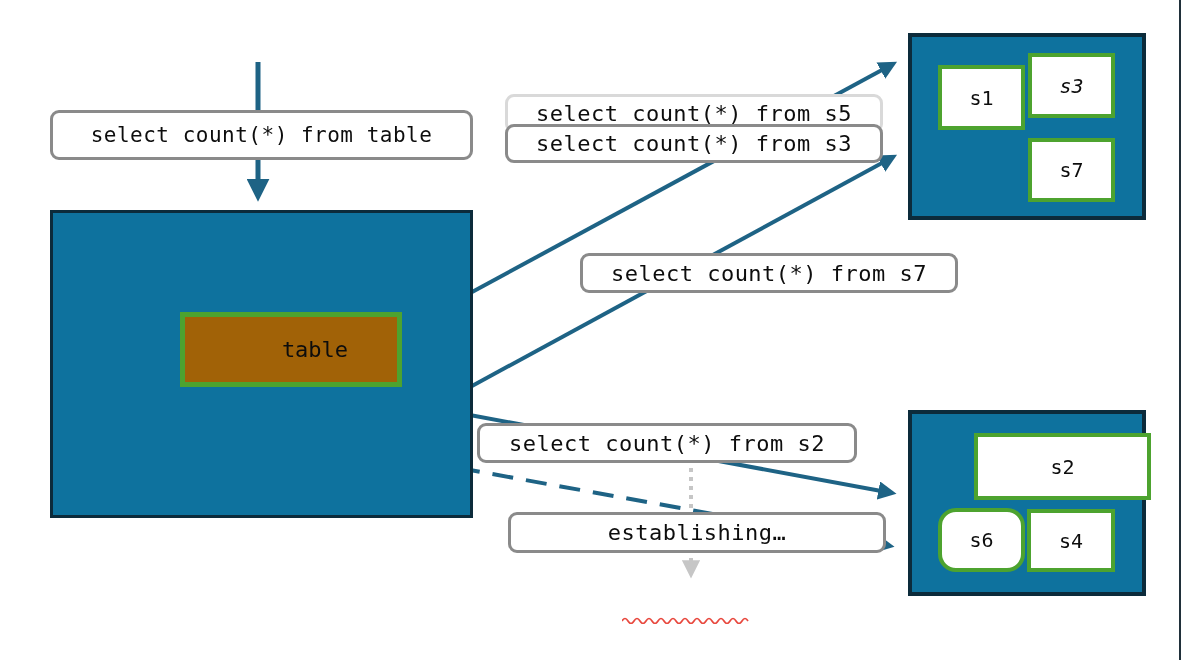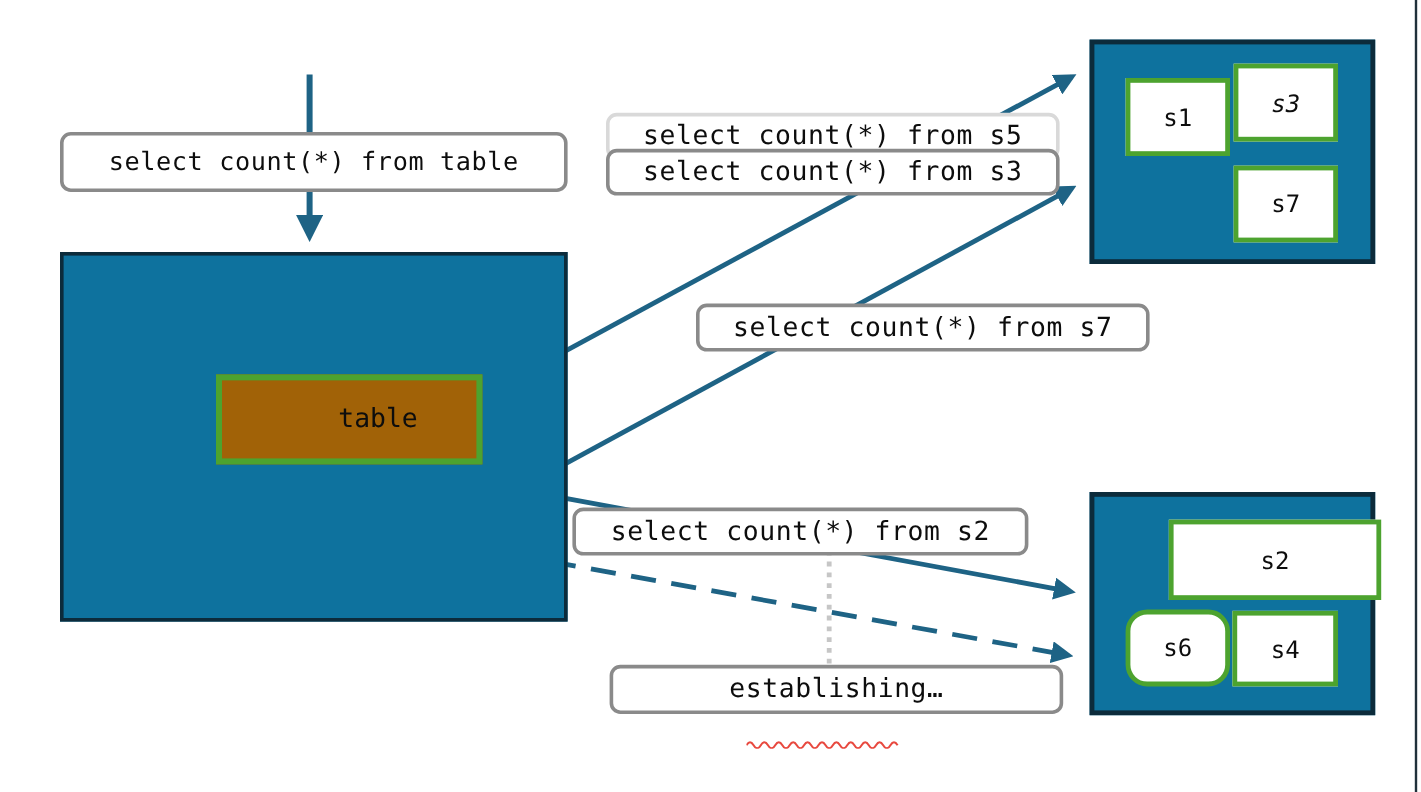--- a/index.html
+++ b/index.html
@@ -21,21 +21,21 @@
     position:absolute;background:#fff;border:3px solid var(--label-border);
     border-radius:9px;display:flex;align-items:center;justify-content:center;
     font-family:"DejaVu Sans Mono",monospace;font-size:22px;color:#0d0d0d;
     z-index:3;white-space:nowrap;letter-spacing:.5px;
   }
   #lbl-table{left:50px;top:110px;width:417px;height:44px;font-size:21px;}
   #lbl-s5{left:505px;top:94px;width:372px;height:33px;border-color:var(--label-border-light);}
   #lbl-s3{left:505px;top:124px;width:372px;height:33px;}
   #lbl-s7{left:580px;top:253px;width:372px;height:34px;}
   #lbl-s2{left:477px;top:423px;width:374px;height:34px;}
-  #lbl-est{left:508px;top:512px;width:372px;height:35px;margin-top:42px;}
+  #lbl-est{left:508px;top:512px;width:372px;height:35px;}
   
   .nodebox{position:absolute;background:var(--box-fill);border:4px solid var(--box-border);z-index:2;}
   #table-box{left:50px;top:210px;width:417px;height:302px;border-width:3px;}
   #box-top{left:908px;top:33px;width:230px;height:179px;}
   #box-bottom{left:908px;top:410px;width:230px;height:178px;}
   .shardcell{
     position:absolute;background:#fff;border:4px solid var(--shard-border);
     display:flex;align-items:center;justify-content:center;
     font-family:"DejaVu Sans Mono",monospace;font-size:20px;color:#0d0d0d;
   }

